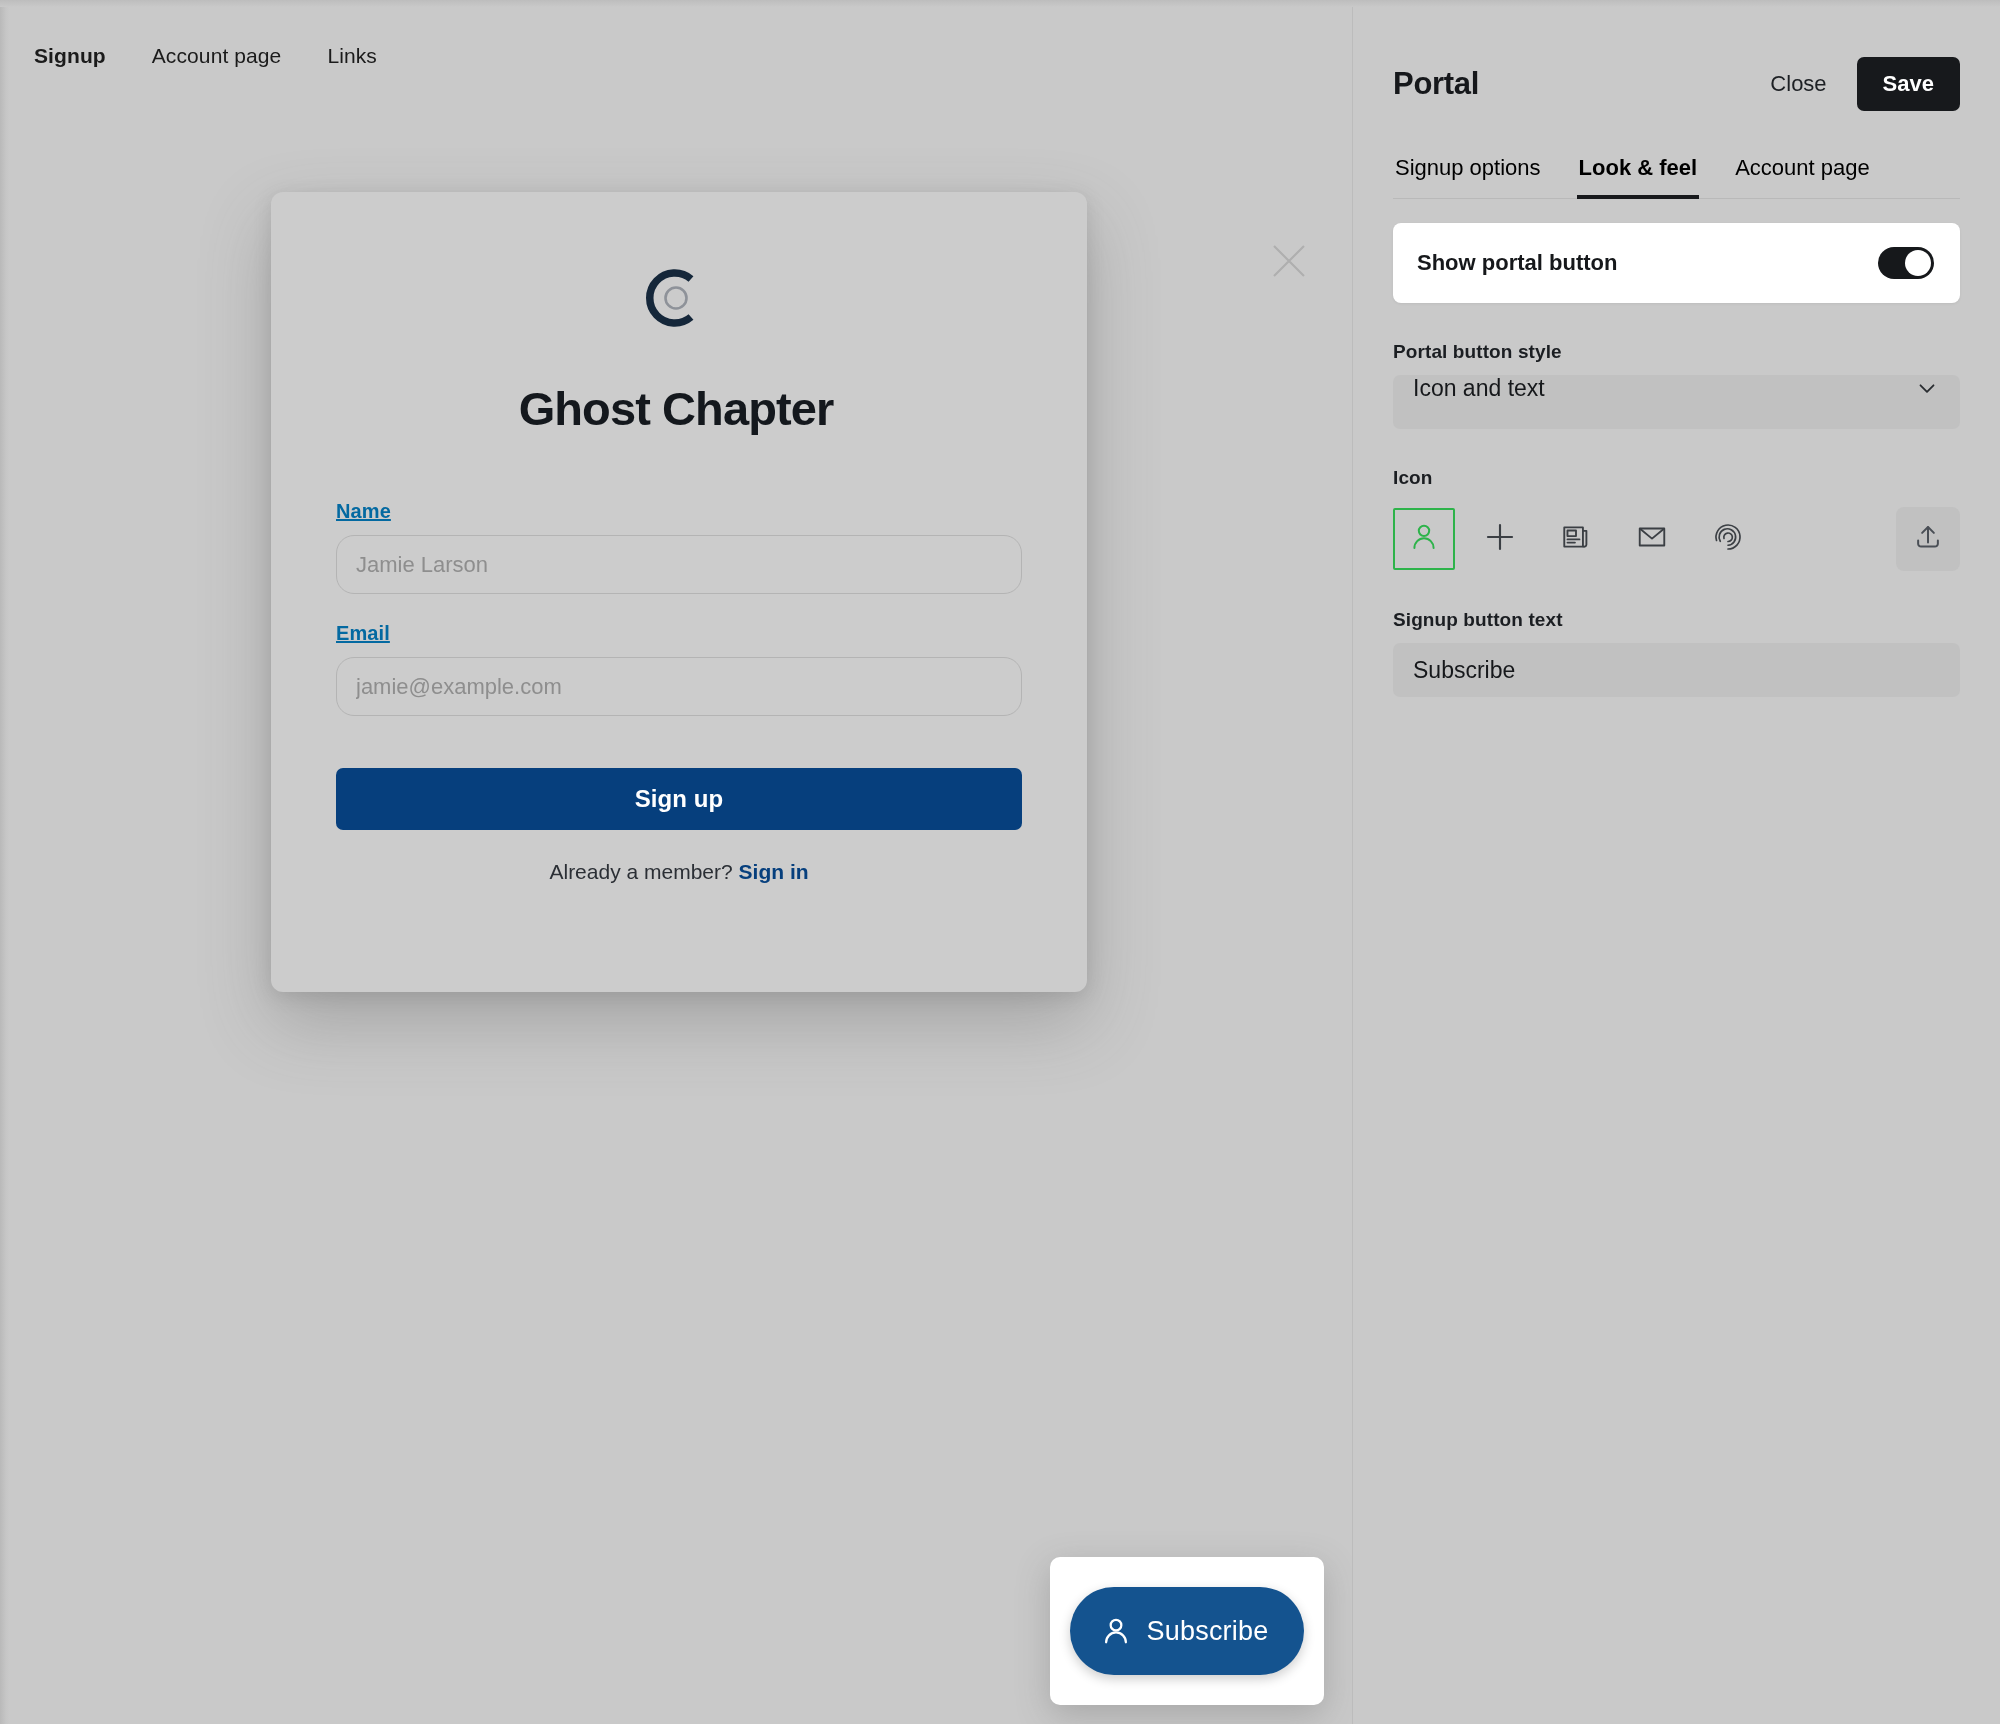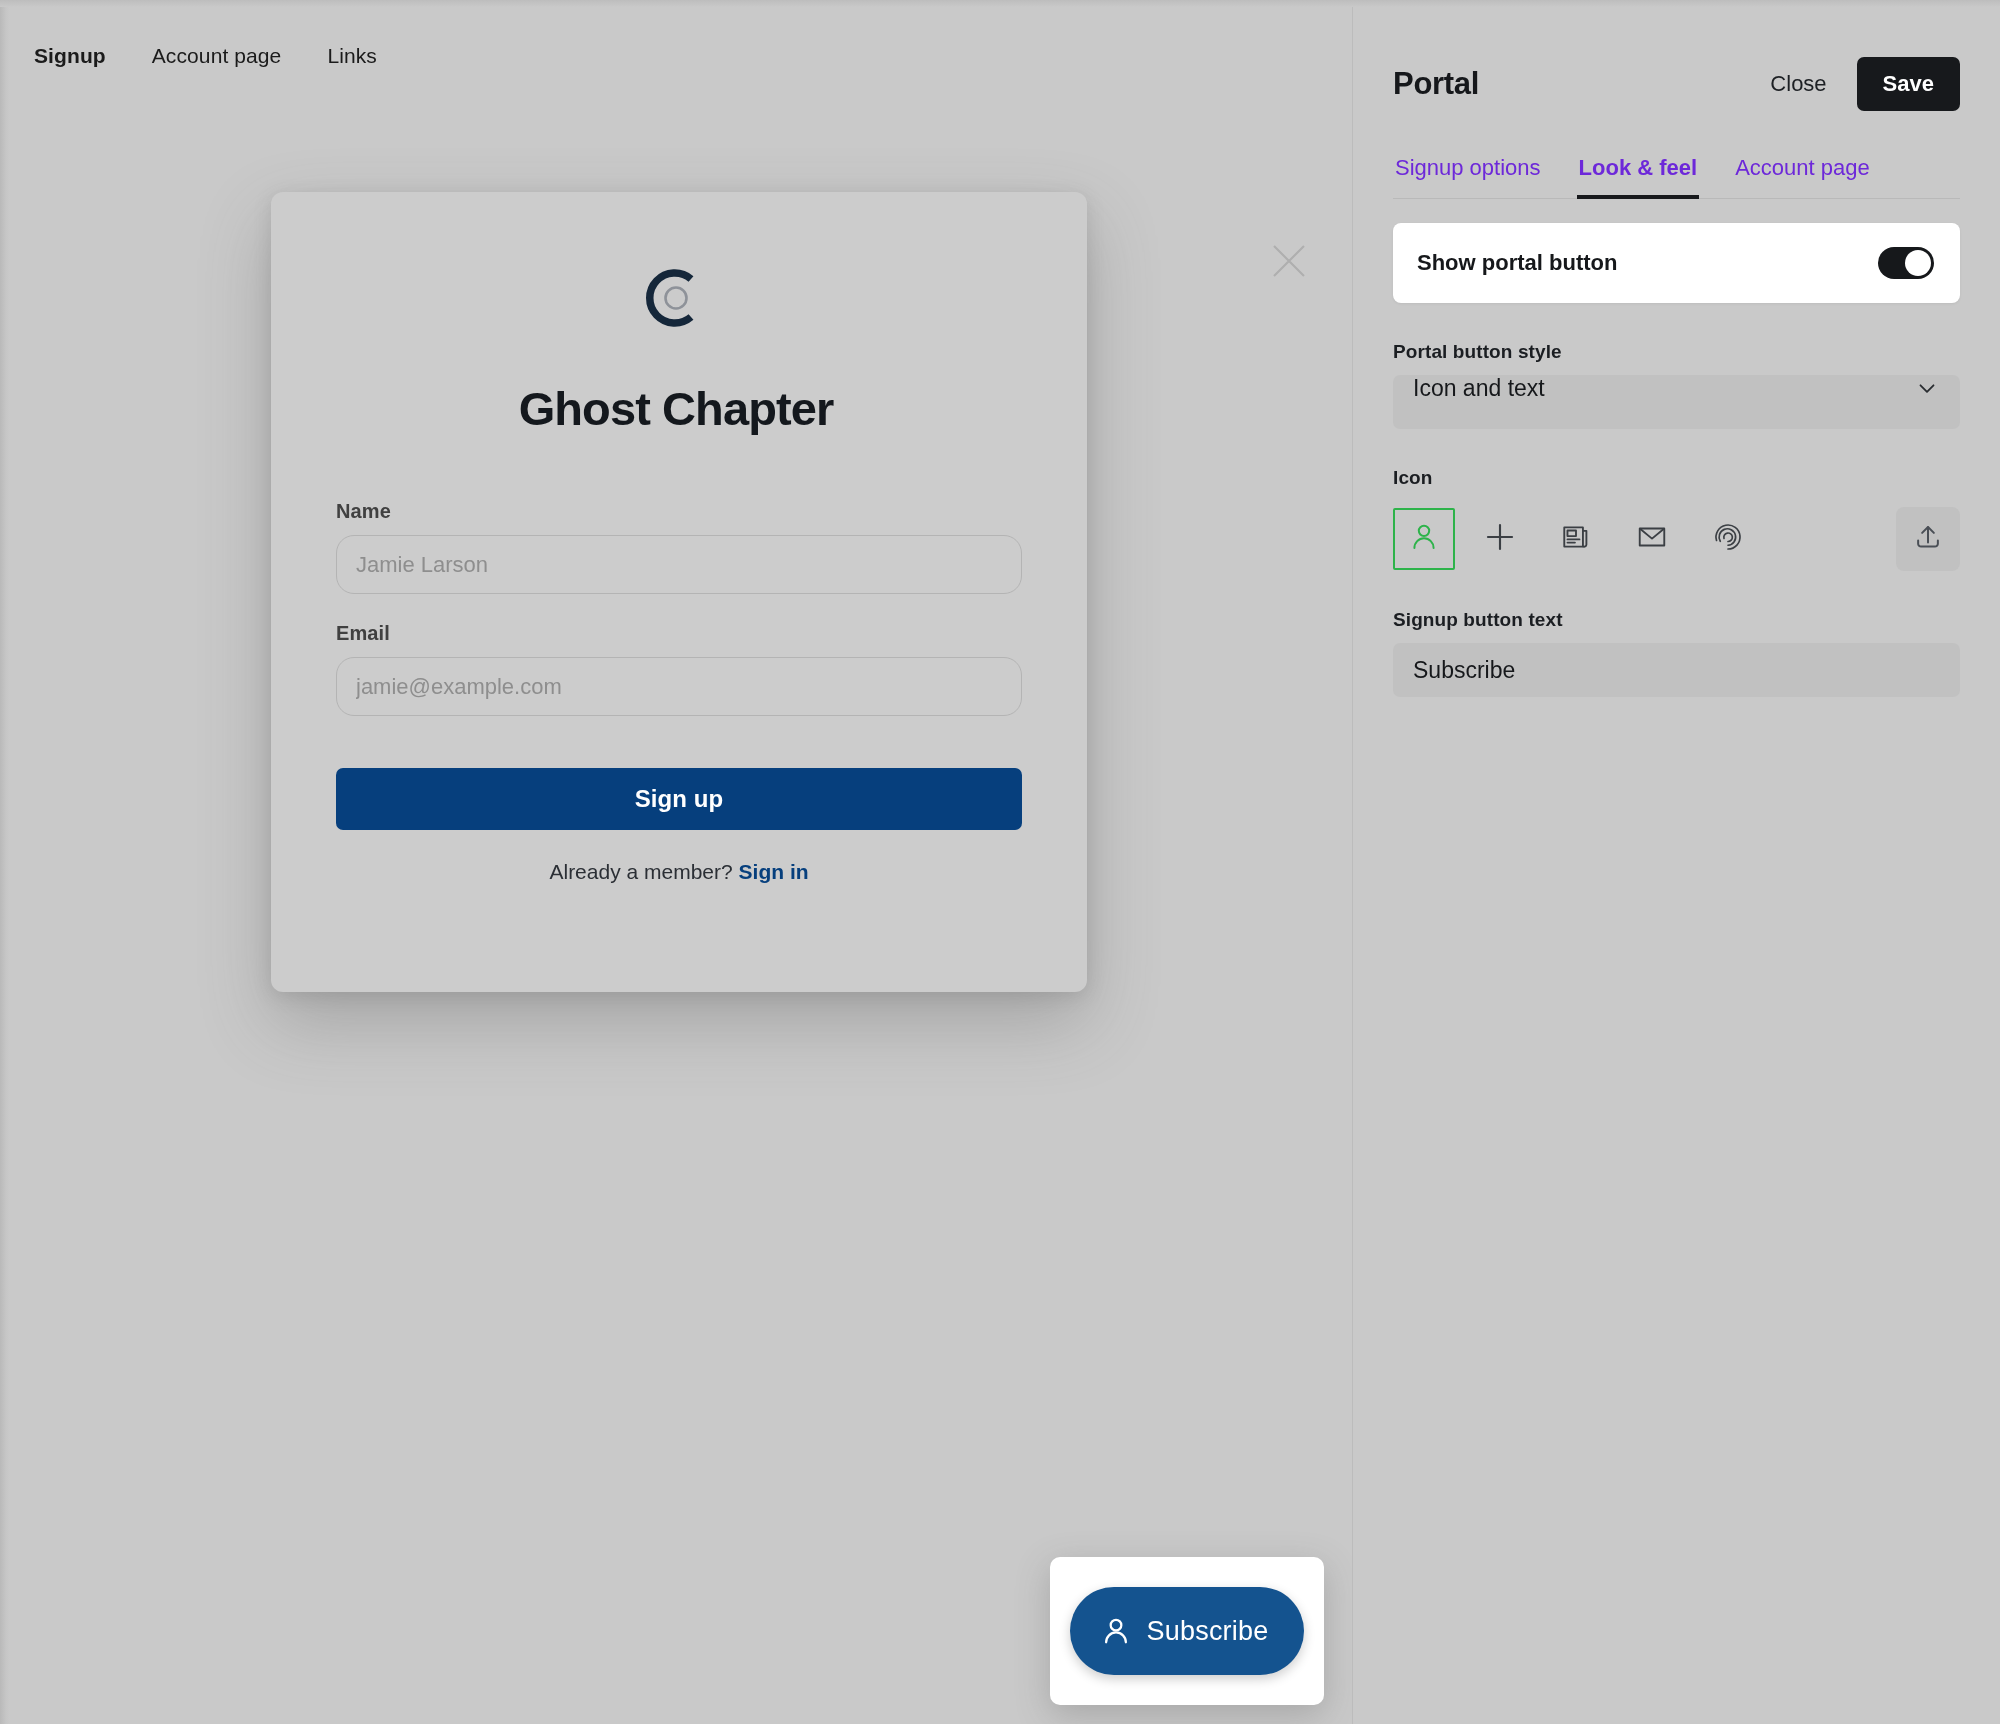--- a/index.html
+++ b/index.html
@@ -102,23 +102,24 @@
 
   .form-area {
     position: absolute;
     left: 336px;
     top: 500px;
     width: 686px;
   }
   .field-label {
     font-size: 20px;
     font-weight: 700;
-    color: #404040;
+    color: #0369a1;
     margin-bottom: 12px;
     letter-spacing: .1px;
+    text-decoration: underline;
   }
   .field-input {
     width: 686px;
     height: 59px;
     border: 1px solid #b4b4b4;
     border-radius: 18px;
     background: transparent;
     padding: 0 19px;
     font-size: 22px;
     color: #15181c;
@@ -235,21 +236,21 @@
 
   .tabbar {
     margin: 44px 40px 0 40px;
     display: flex;
     align-items: flex-end;
     gap: 34px;
     border-bottom: 1px solid #b9b9b9;
   }
   .tab {
     font-size: 22px;
-    color: #6d28d9;
+    color: #000000;
     padding: 0 2px 14px 2px;
     cursor: pointer;
     white-space: nowrap;
     border-bottom: 4px solid transparent;
     margin-bottom: -1px;
   }
   .tab.active {
     font-weight: 700;
     border-bottom-color: #17191c;
   }

